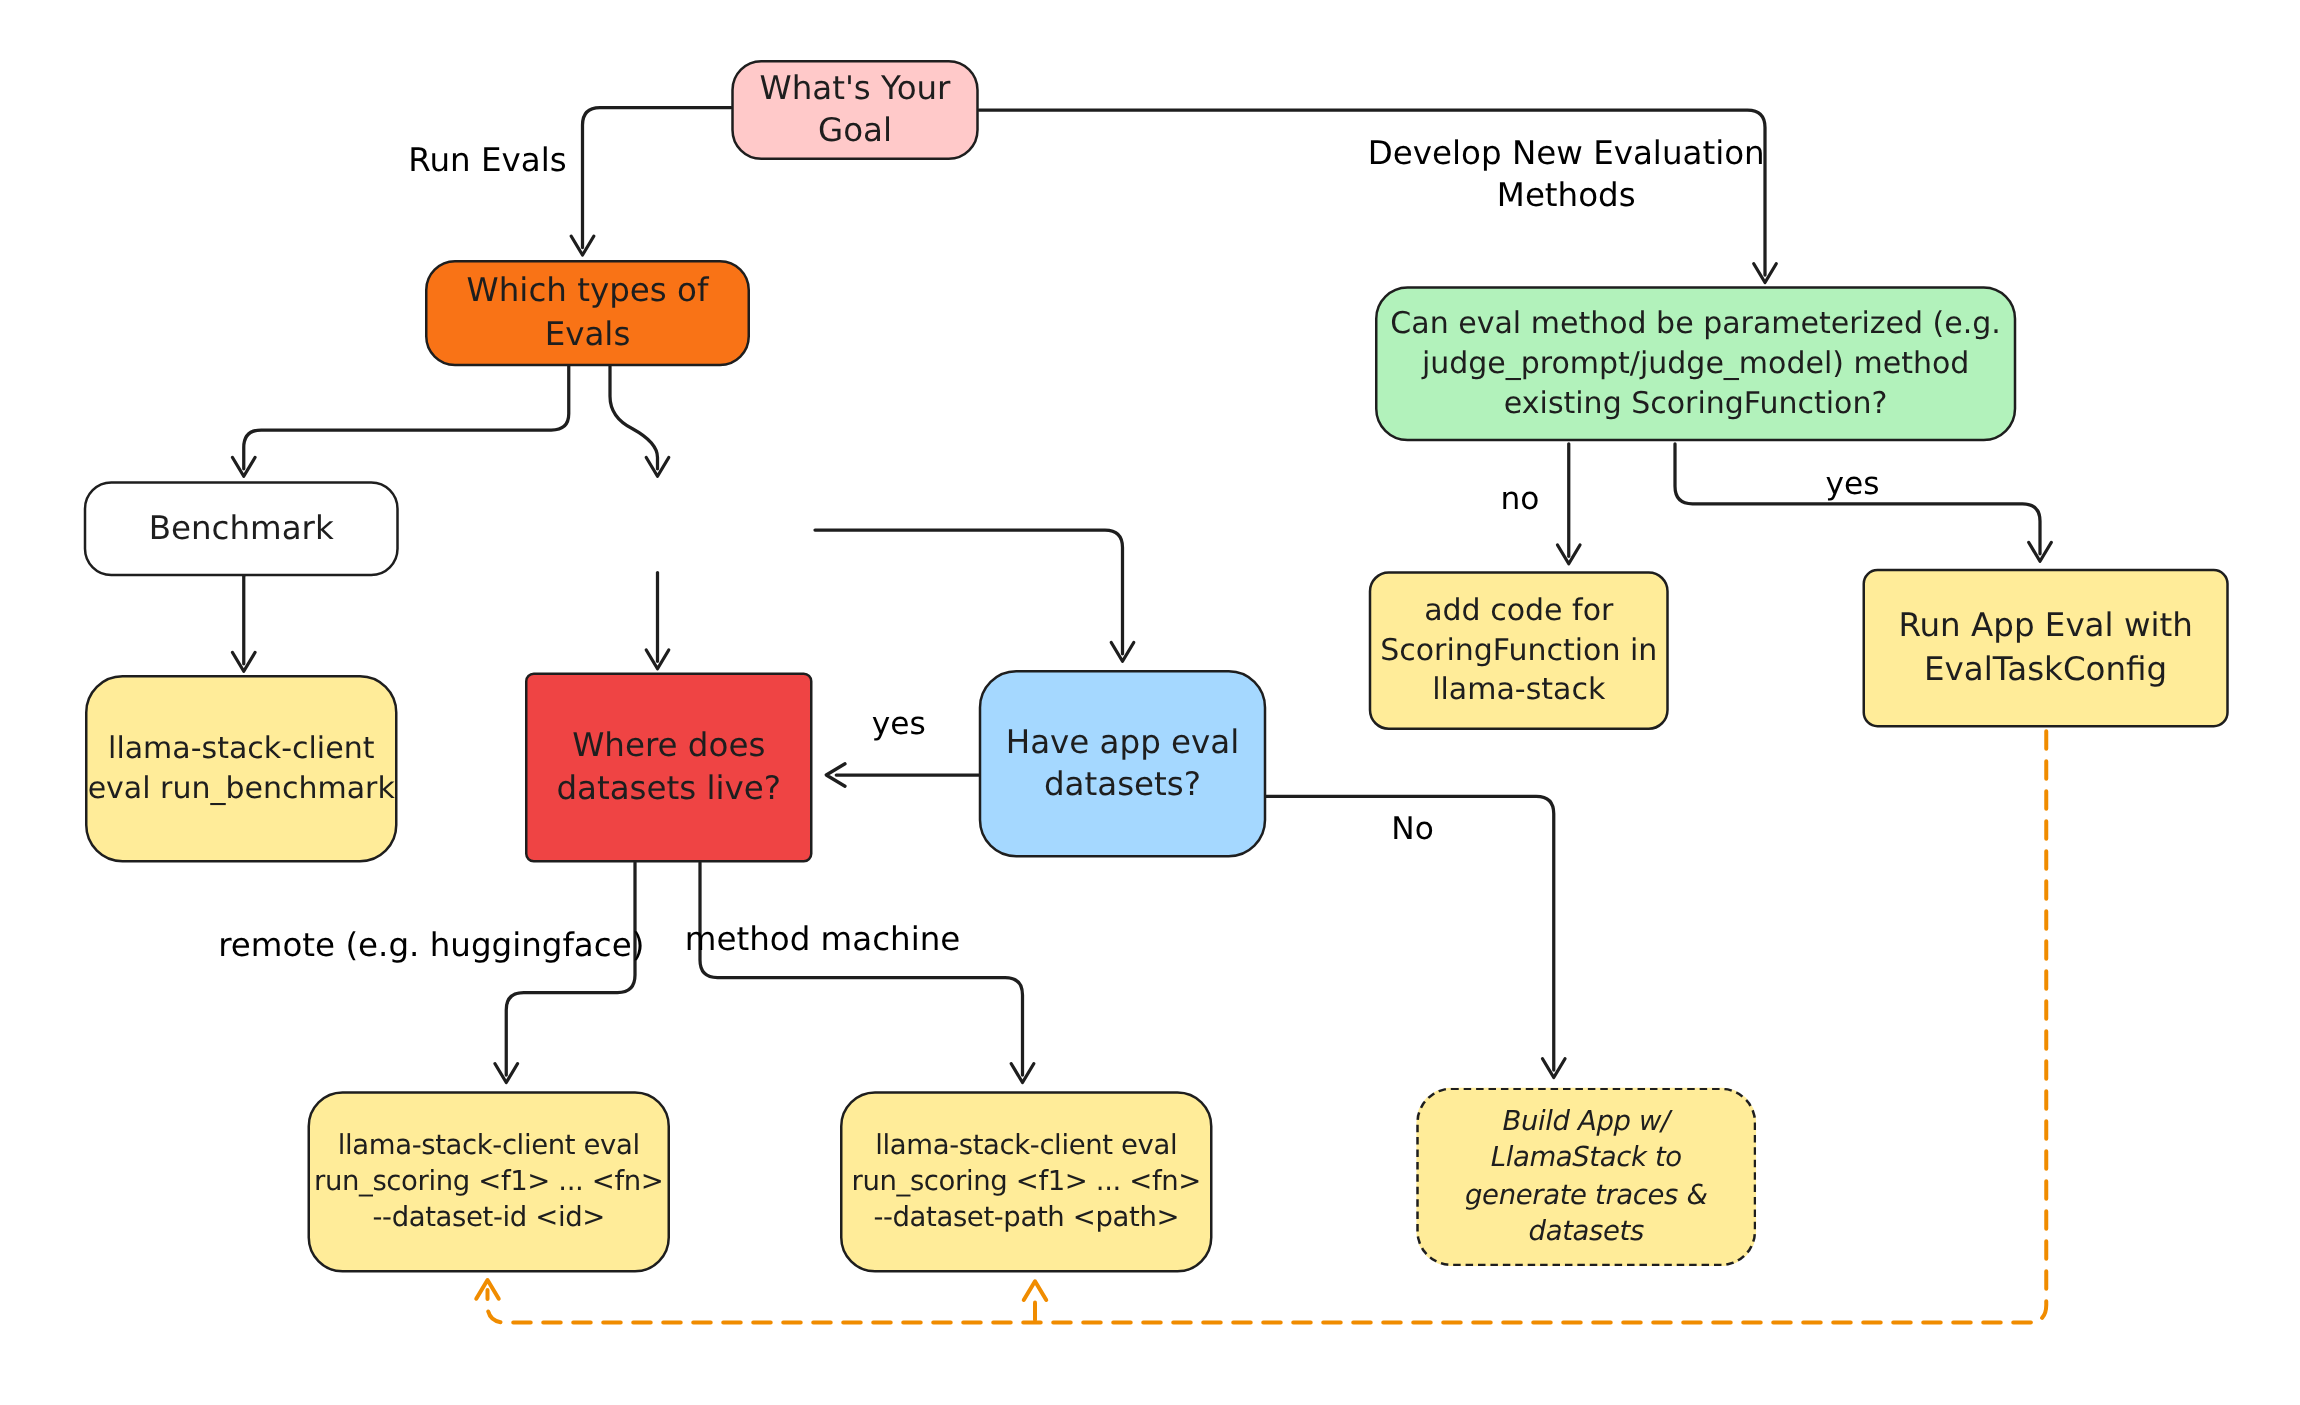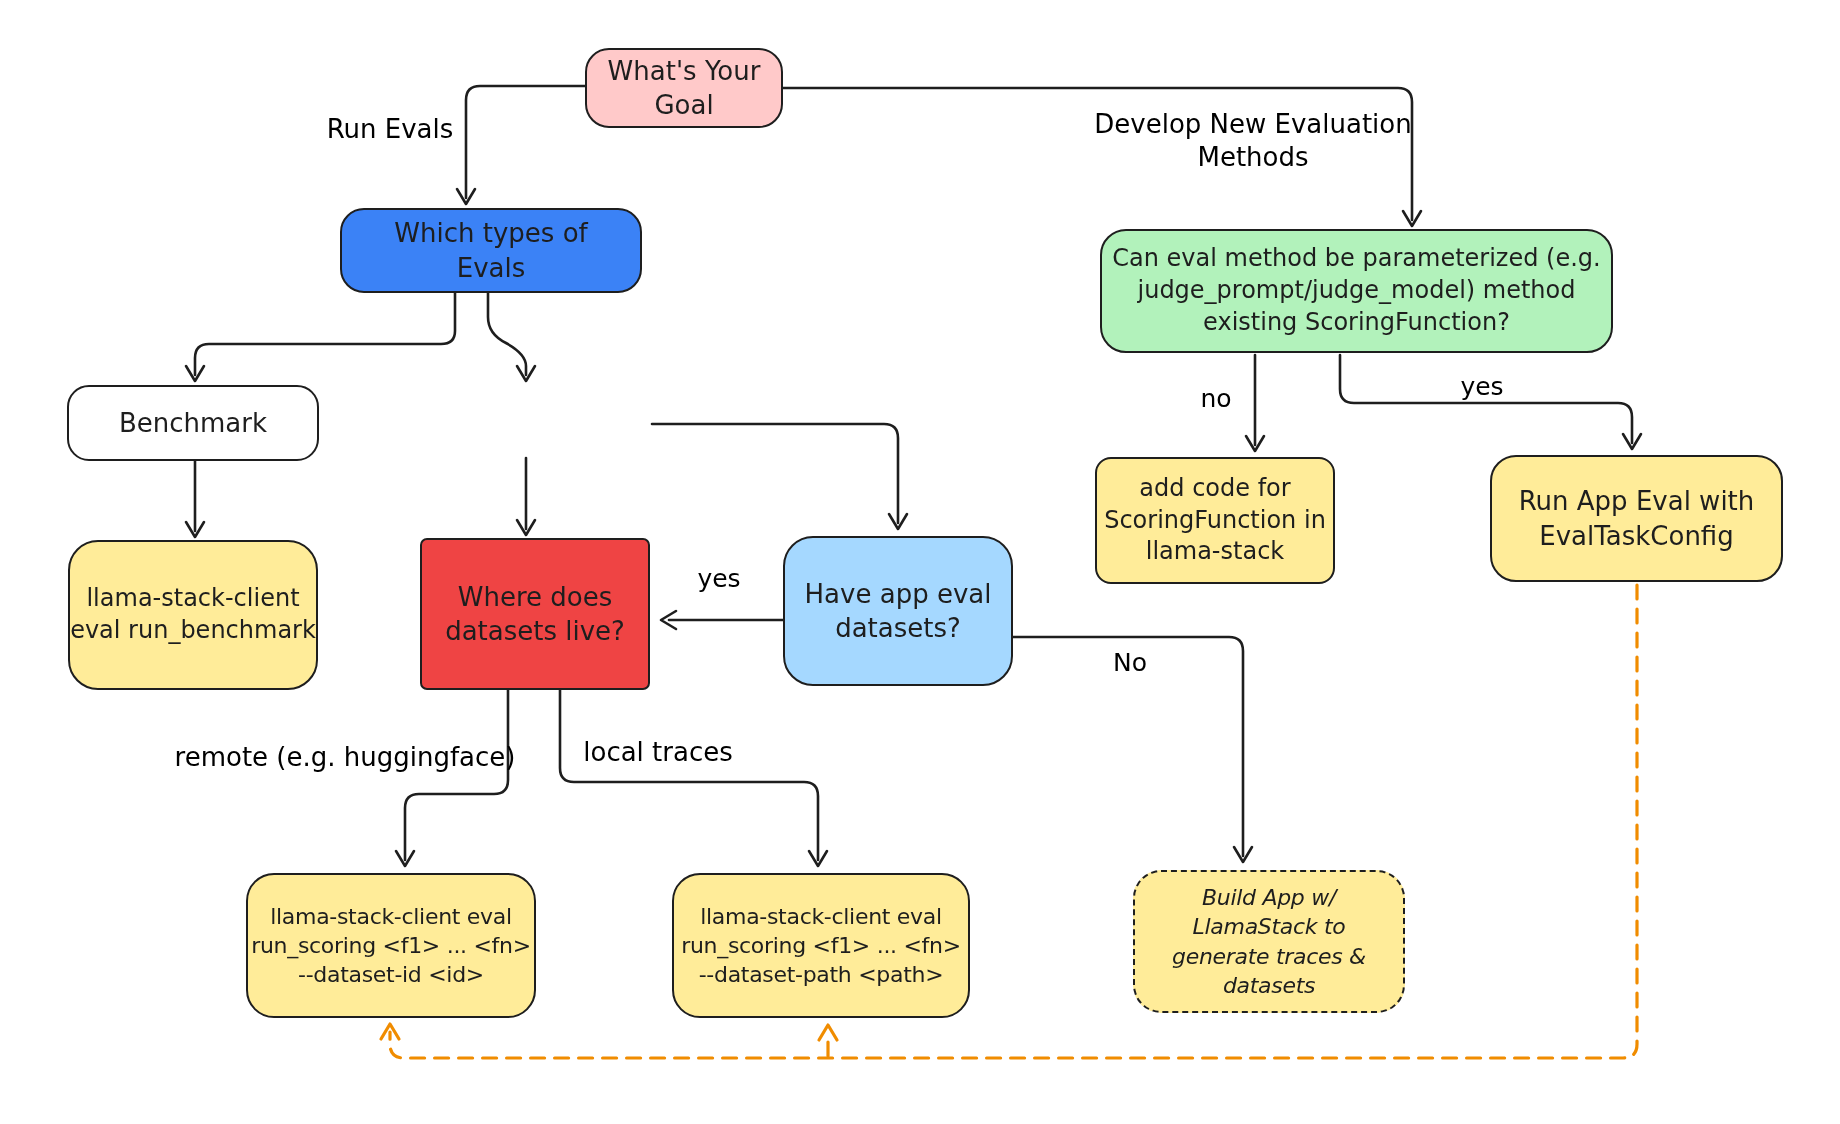--- a/index.html
+++ b/index.html
@@ -71,21 +71,21 @@
       <path d="M 1623 434 L 1632 449 L 1641 434" fill="none" stroke="#1e1e1e" stroke-width="2.6" stroke-linecap="round" stroke-linejoin="round"></path>
       <path d="M 1637 585 V 1044 Q 1637 1058 1623 1058 H 404 Q 390 1058 390 1044 V 1032" fill="none" stroke="#f08c00" stroke-width="3.2" stroke-linecap="round" stroke-linejoin="round" stroke-dasharray="14 10"></path>
       <path d="M 381 1039 L 390 1024 L 399 1039" fill="none" stroke="#f08c00" stroke-width="3.2" stroke-linecap="round" stroke-linejoin="round"></path>
       <path d="M 828 1056 V 1033" fill="none" stroke="#f08c00" stroke-width="3.2" stroke-linecap="round" stroke-linejoin="round" stroke-dasharray="14 10"></path>
       <path d="M 819 1040 L 828 1025 L 837 1040" fill="none" stroke="#f08c00" stroke-width="3.2" stroke-linecap="round" stroke-linejoin="round"></path>
     </svg>
 <div class="node" style="left: 585px; top: 48px; width: 198px; height: 80px; border-radius: 24px; background: rgb(255, 201, 201); text-align: center;">
       <div class="line">What's Your</div>
       <div class="line">Goal</div>
     </div>
-    <div class="node" style="left: 340px; top: 208px; width: 302px; height: 85px; border-radius: 24px; background: #3b82f6;">
+    <div class="node" style="left: 340px; top: 208px; width: 260px; height: 85px; border-radius: 24px; background: #f97316;">
       <div class="line">Which types of</div>
       <div class="line">Evals</div>
     </div>
     <div class="node mid" style="left: 1100px; top: 229px; width: 513px; height: 124px; border-radius: 26px; background: rgb(178, 242, 187);">
       <div class="line">Can eval method be parameterized (e.g.</div>
       <div class="line">judge_prompt/judge_model) method</div>
       <div class="line">existing ScoringFunction?</div>
     </div>
     <div class="node" style="left: 67px; top: 385px; width: 252px; height: 76px; border-radius: 22px; background: rgb(255, 255, 255);">
       <div class="line">Benchmark</div>
@@ -100,21 +100,21 @@
     </div>
     <div class="node" style="left: 783px; top: 536px; width: 230px; height: 150px; border-radius: 30px; background: rgb(165, 216, 255);">
       <div class="line">Have app eval</div>
       <div class="line">datasets?</div>
     </div>
     <div class="node mid" style="left: 1095px; top: 457px; width: 240px; height: 127px; border-radius: 16px; background: rgb(255, 236, 153);">
       <div class="line">add code for</div>
       <div class="line">ScoringFunction in</div>
       <div class="line">llama-stack</div>
     </div>
-    <div class="node" style="left: 1490px; top: 455px; width: 293px; height: 127px; border-radius: 26px; background: rgb(255, 236, 153);">
+    <div class="node" style="left: 1490px; top: 455px; width: 293px; height: 127px; border-radius: 12px; background: rgb(255, 236, 153);">
       <div class="line">Run App Eval with</div>
       <div class="line">EvalTaskConfig</div>
     </div>
     <div class="node small" style="left: 246px; top: 873px; width: 290px; height: 145px; border-radius: 28px; background: rgb(255, 236, 153);">
       <div class="line">llama-stack-client eval</div>
       <div class="line">run_scoring &lt;f1&gt; ... &lt;fn&gt;</div>
       <div class="line">--dataset-id &lt;id&gt;</div>
     </div>
     <div class="node small" style="left: 672px; top: 873px; width: 298px; height: 145px; border-radius: 28px; background: rgb(255, 236, 153);">
       <div class="line">llama-stack-client eval</div>
@@ -128,14 +128,14 @@
       <div class="line">datasets</div>
     </div>
     <div class="edge-label" style="left: 390px; top: 129px;">Run Evals</div>
     <div class="edge-label" style="left: 1253px; top: 140px;">Develop New Evaluation
 Methods</div>
     <div class="edge-label sm" style="left: 1216px; top: 399px;">no</div>
     <div class="edge-label sm" style="left: 1482px; top: 387px;">yes</div>
     <div class="edge-label sm" style="left: 719px; top: 579px;">yes</div>
     <div class="edge-label sm" style="left: 1130px; top: 663px;">No</div>
     <div class="edge-label" style="left: 345px; top: 757px;">remote (e.g. huggingface)</div>
-    <div class="edge-label" style="left: 658px; top: 752px;">local traces</div>
+    <div class="edge-label" style="left: 658px; top: 752px;">method machine</div>
   </div>
 
 </body></html>

